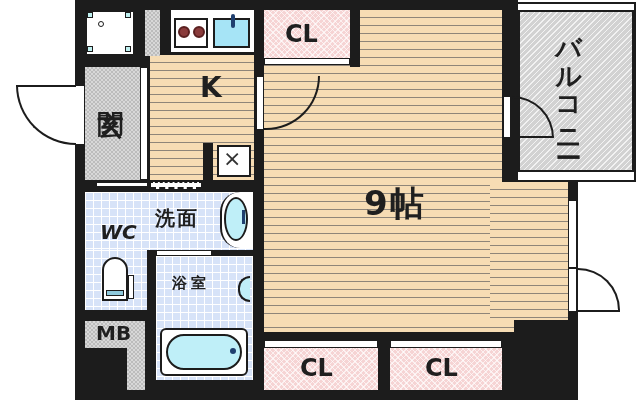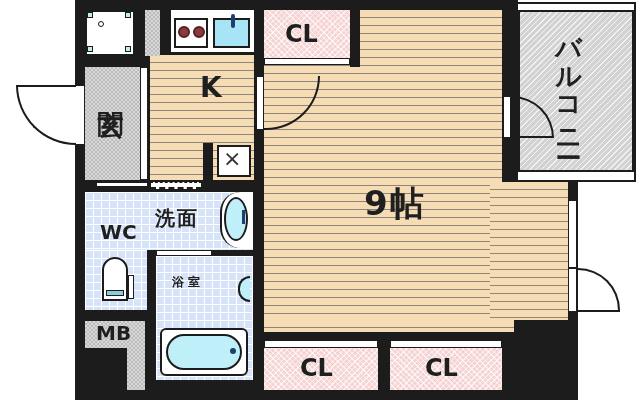--- a/index.html
+++ b/index.html
@@ -81,36 +81,36 @@
   <div class="lbl" style="left:98px;top:90px;font-size:26px;writing-mode:vertical-rl;letter-spacing:2px;">玄関</div>
 
   <div class="abs" style="left:75px;top:85px;width:10px;height:60px;background:#fff;border:1px solid #1c1c1c;"></div>
   <div class="door-arc" style="left:16px;top:85px;width:60px;height:60px;border-right:none;border-top:2px solid #1c1c1c;border-radius:0 0 0 60px;background:#fff;"></div>
 
   <div class="abs white" style="left:96px;top:182px;width:52px;height:5px;"></div>
   <div class="abs white" style="left:150px;top:182px;width:52px;height:7px;border-top:1px dashed #1c1c1c;border-bottom:2px dashed #1c1c1c;"></div>
 
   <div class="abs tile" style="left:85px;top:192px;width:168px;height:58px;"></div>
   <div class="abs tile" style="left:85px;top:250px;width:62px;height:60px;"></div>
-  <div class="lbl" style="left:100px;top:222px;font-size:20px;">WC</div>
+  <div class="lbl" style="left:100px;top:222px;font-size:20px;font-style:italic;">WC</div>
   <div class="lbl" style="left:155px;top:208px;font-size:20px;letter-spacing:2px;">洗面</div>
 
   <div class="abs white" style="left:220px;top:192px;width:33px;height:56px;border:none;border-left:2px solid #1c1c1c;border-radius:20px 0 0 20px;"></div>
   <div class="abs" style="left:224px;top:197px;width:24px;height:44px;border-radius:50%;background:#bfeff8;border:2px solid #1c1c1c;"></div>
   <div class="abs" style="left:242px;top:210px;width:3px;height:14px;background:#1f3f6f;"></div>
 
   <div class="abs white" style="left:102px;top:257px;width:26px;height:44px;border-width:2px;border-radius:13px 13px 0 0;"></div>
   <div class="abs" style="left:106px;top:290px;width:18px;height:6px;background:#8ec9dc;border:1px solid #1c1c1c;"></div>
   <div class="abs white" style="left:128px;top:275px;width:6px;height:24px;"></div>
 
   <div class="abs check-gray" style="left:85px;top:321px;width:60px;height:69px;"></div>
   <div class="abs wall" style="left:85px;top:348px;width:42px;height:42px;"></div>
   <div class="lbl" style="left:96px;top:323px;font-size:20px;">MB</div>
 
   <div class="abs white" style="left:156px;top:250px;width:56px;height:6px;"></div>
   <div class="abs tile" style="left:156px;top:256px;width:97px;height:124px;"></div>
-  <div class="lbl" style="left:172px;top:276px;font-size:12px;letter-spacing:4px;">浴室</div>
+  <div class="lbl" style="left:172px;top:276px;font-size:15px;letter-spacing:4px;">浴室</div>
   <div class="abs" style="left:238px;top:276px;width:12px;height:26px;border-radius:12px 0 0 12px;border:2px solid #1c1c1c;border-right:none;background:#bfeff8;"></div>
   <div class="abs" style="left:160px;top:328px;width:88px;height:48px;background:#fff;border:2px solid #1c1c1c;border-radius:6px;"></div>
   <div class="abs" style="left:166px;top:334px;width:76px;height:36px;background:#bfeff8;border:2px solid #1c1c1c;border-radius:18px;box-sizing:border-box;"></div>
   <div class="abs" style="left:230px;top:348px;width:6px;height:6px;border-radius:50%;background:#1f3f6f;"></div>
 
 </div>
 
 </body></html>

